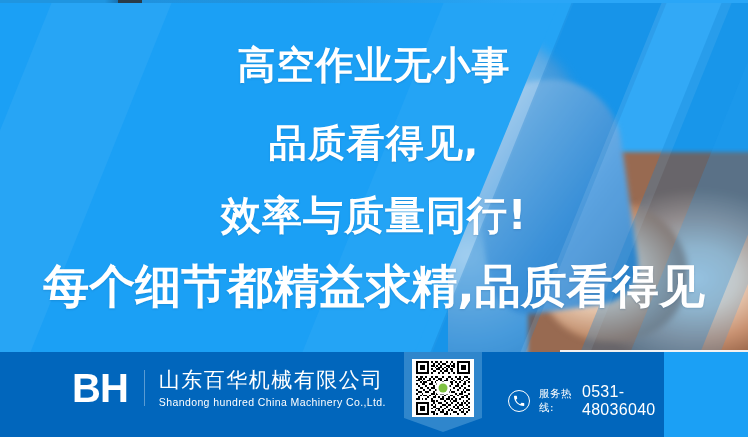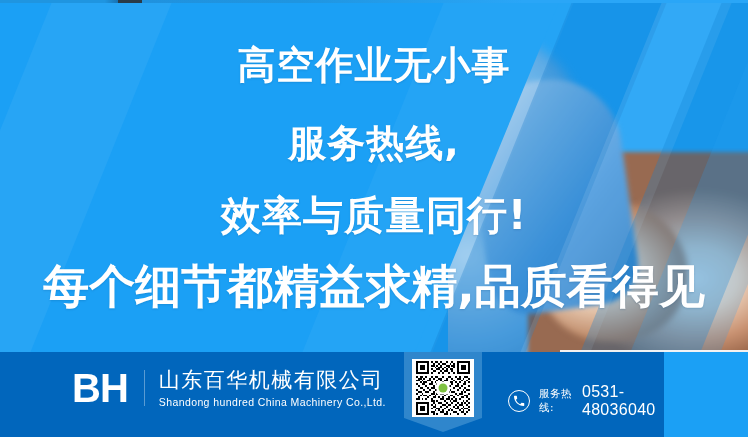--- a/index.html
+++ b/index.html
@@ -278,21 +278,21 @@
 
     <div class="band band-a"></div>
     <div class="band band-b"></div>
     <div class="band band-c"></div>
     <div class="band band-d"></div>
     <div class="band band-e"></div>
     <div class="band band-f"></div>
 
     <div class="headline">
       <div class="hl hl-1">高空作业无小事</div>
-      <div class="hl hl-2">服务热线,</div>
+      <div class="hl hl-2">品质看得见,</div>
       <div class="hl hl-4">每个细节都精益求精,品质看得见</div>
       <div class="hl hl-3">效率与质量同行!</div>
     </div>
   </div>
 
   <div class="footer">
     <div class="footer-hairline"></div>
 
     <div class="brand">
       <div class="brand-mark">BH</div>

